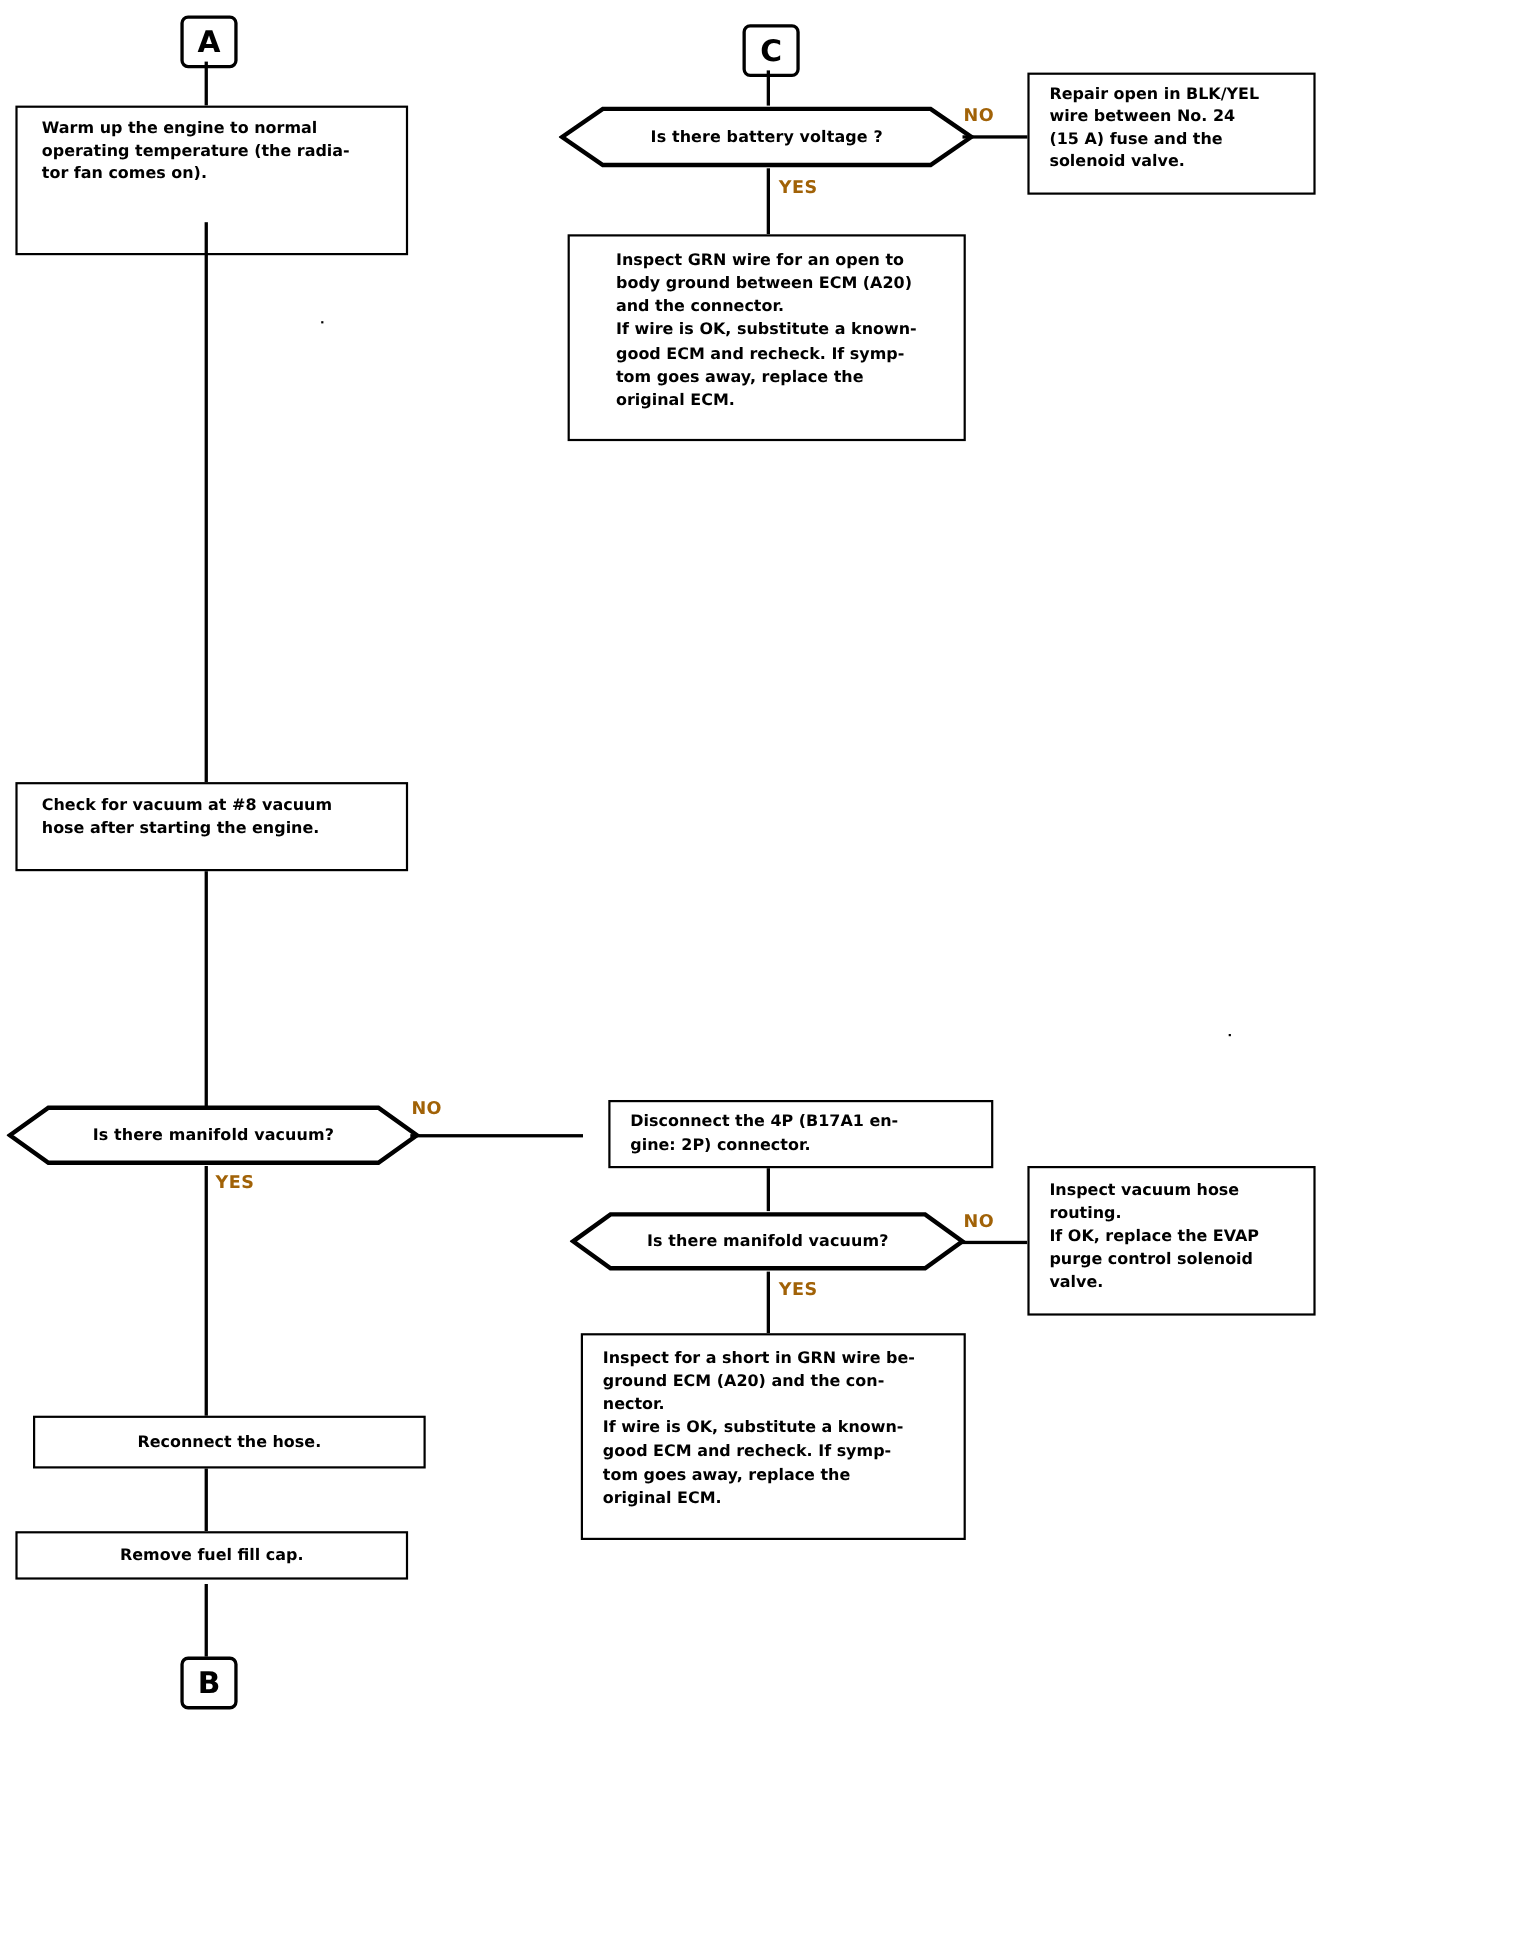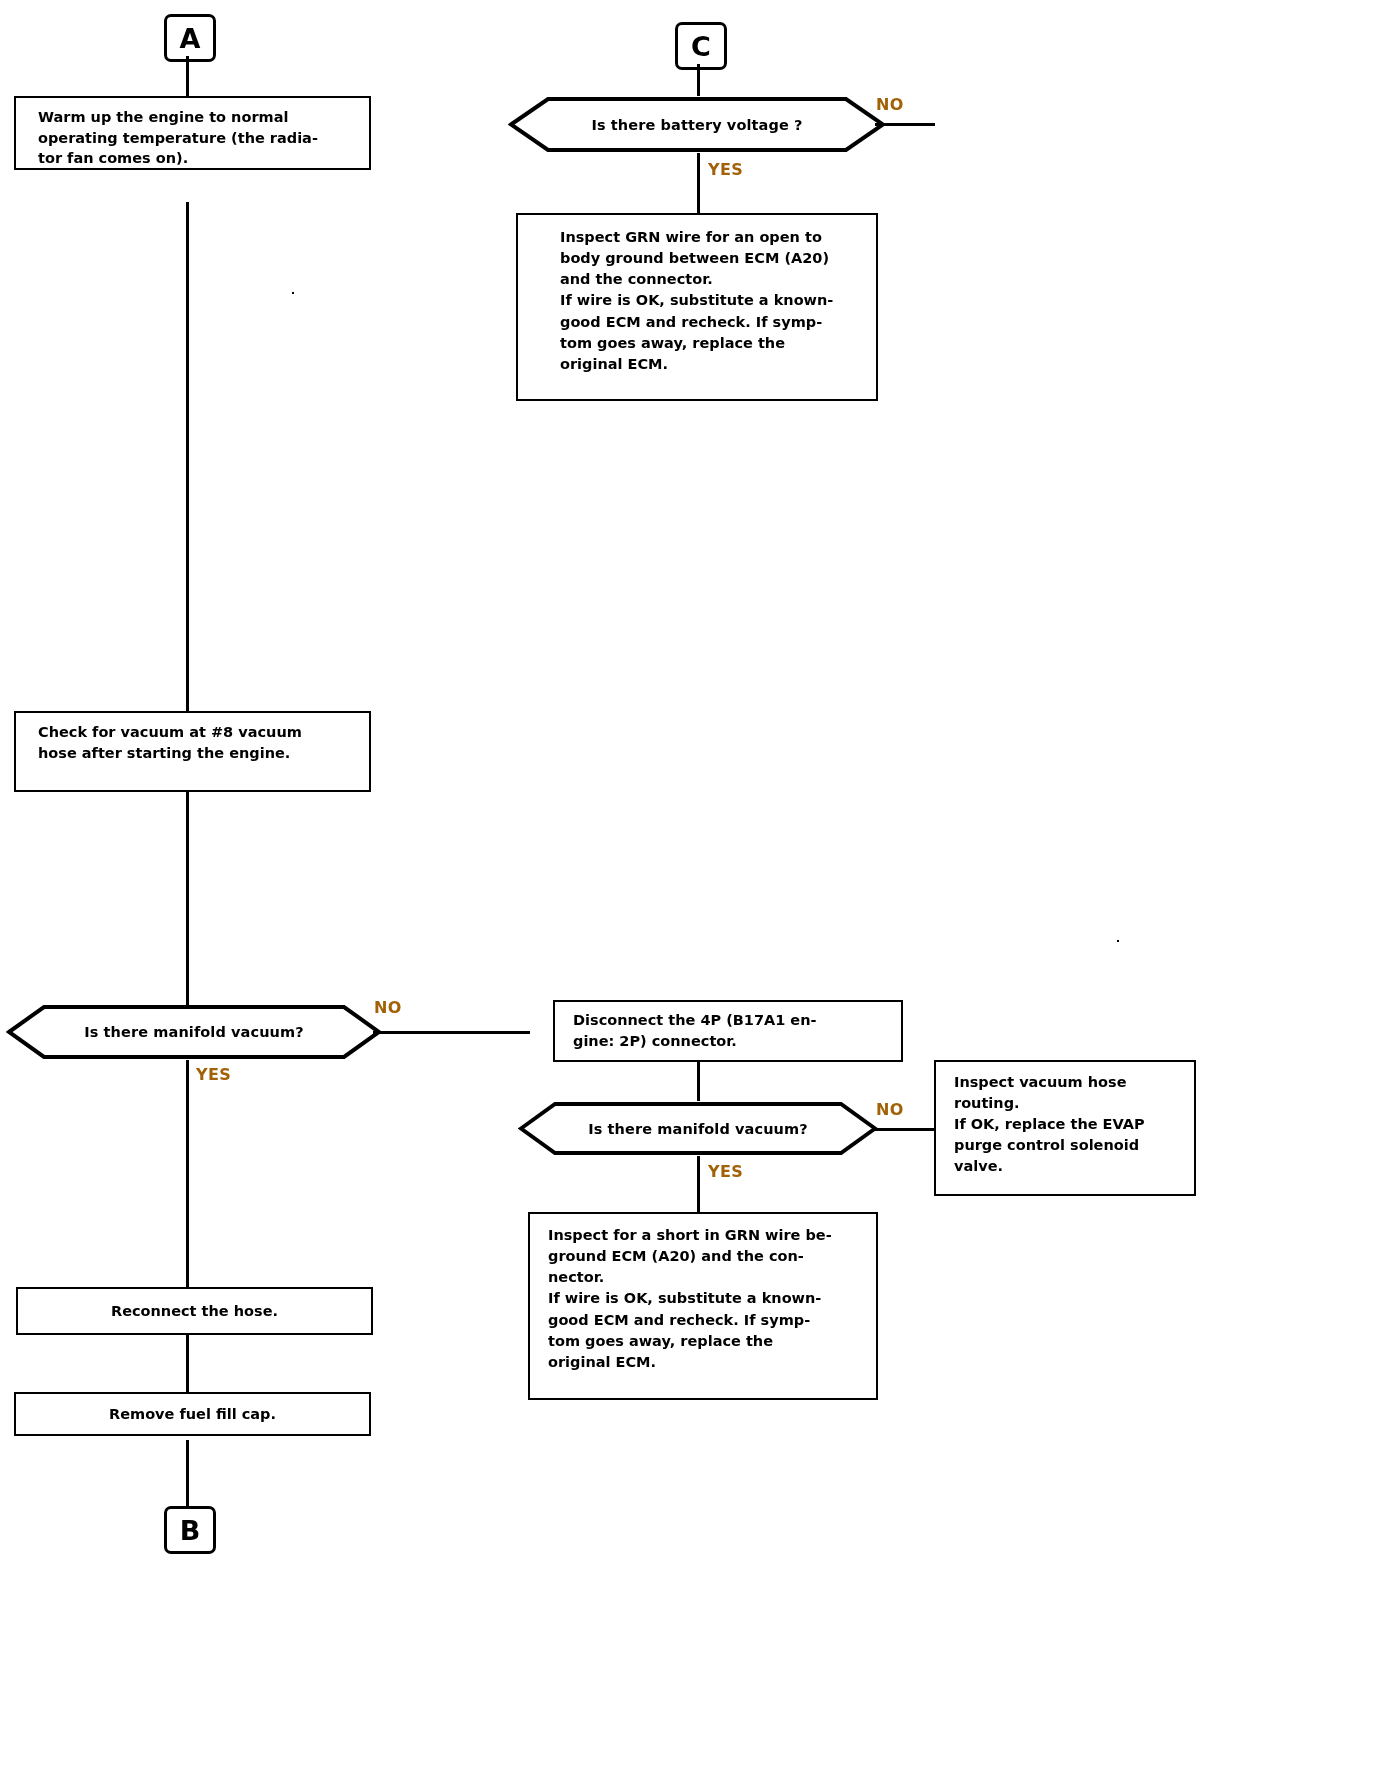--- a/index.html
+++ b/index.html
@@ -105,21 +105,21 @@
 <body>
 
 <div id="page">
 
   <div class="conn" style="left:164px; top:14px; width:46px; height:42px;">
     <span>A</span>
   </div>
 
   <div class="line vline" style="left:186px; top:56px; height:40px;"></div>
 
-  <div class="proc" style="left:14px; top:96px; width:357px; height:74px;">
+  <div class="proc" style="left:14px; top:96px; width:357px; height:136px;">
     <div class="txt">Warm up the engine to normal
 operating temperature (the radia-
 tor fan comes on).</div>
   </div>
 
   <div class="line vline" style="left:186px; top:202px; height:509px;"></div>
 
   <div class="proc" style="left:14px; top:711px; width:357px; height:81px;">
     <div class="txt">Check for vacuum at #8  vacuum
 hose after starting the engine.</div>
@@ -135,21 +135,21 @@
     </div>
     <div class="dtxt">Is there manifold vacuum?</div>
   </div>
 
   <div class="line hline" style="left:373px; top:1031px; width:157px;"></div>
   <div class="blabel" style="left:374px; top:998px;">NO</div>
 
   <div class="line vline" style="left:186px; top:1060px; height:243px;"></div>
   <div class="blabel" style="left:196px; top:1065px;">YES</div>
 
-  <div class="proc center" style="left:16px; top:1287px; width:357px; height:48px;">
+  <div class="proc center" style="left:30px; top:1287px; width:357px; height:48px;">
     <div class="txt">Reconnect the hose.</div>
   </div>
 
   <div class="line vline" style="left:186px; top:1335px; height:57px;"></div>
 
   <div class="proc center" style="left:14px; top:1392px; width:357px; height:44px;">
     <div class="txt">Remove fuel fill cap.</div>
   </div>
 
   <div class="line vline" style="left:186px; top:1440px; height:66px;"></div>
@@ -168,20 +168,26 @@
       <svg viewBox="0 0 378 57" preserveAspectRatio="none">
         <polygon points="3,28.5 40,3 338,3 375,28.5 338,54 40,54" fill="#ffffff" stroke="#000000" stroke-width="4" stroke-linejoin="miter"></polygon>
       </svg>
     </div>
     <div class="dtxt">Is there battery voltage ?</div>
   </div>
 
   <div class="line hline" style="left:875px; top:123px; width:60px;"></div>
   <div class="blabel" style="left:876px; top:95px;">NO</div>
 
+  <div class="proc" style="left:934px; top:66px; width:262px; height:111px;">
+    <div class="txt" style="padding:8px 10px 8px 18px; line-height:1.40;">Repair open in BLK/YEL
+wire between No. 24
+(15 A) fuse and the
+solenoid valve.</div>
+  </div>
 
   <div class="line vline" style="left:697px; top:153px; height:60px;"></div>
   <div class="blabel" style="left:708px; top:160px;">YES</div>
 
   <div class="proc" style="left:516px; top:213px; width:362px; height:188px;">
     <div class="txt" style="padding:12px 10px 8px 22px; line-height:1.46;margin-left:20px;">Inspect GRN wire for an open to
 body ground between ECM (A20)
 and the connector.
 If wire is OK, substitute a known-
 good ECM and recheck. If symp-

